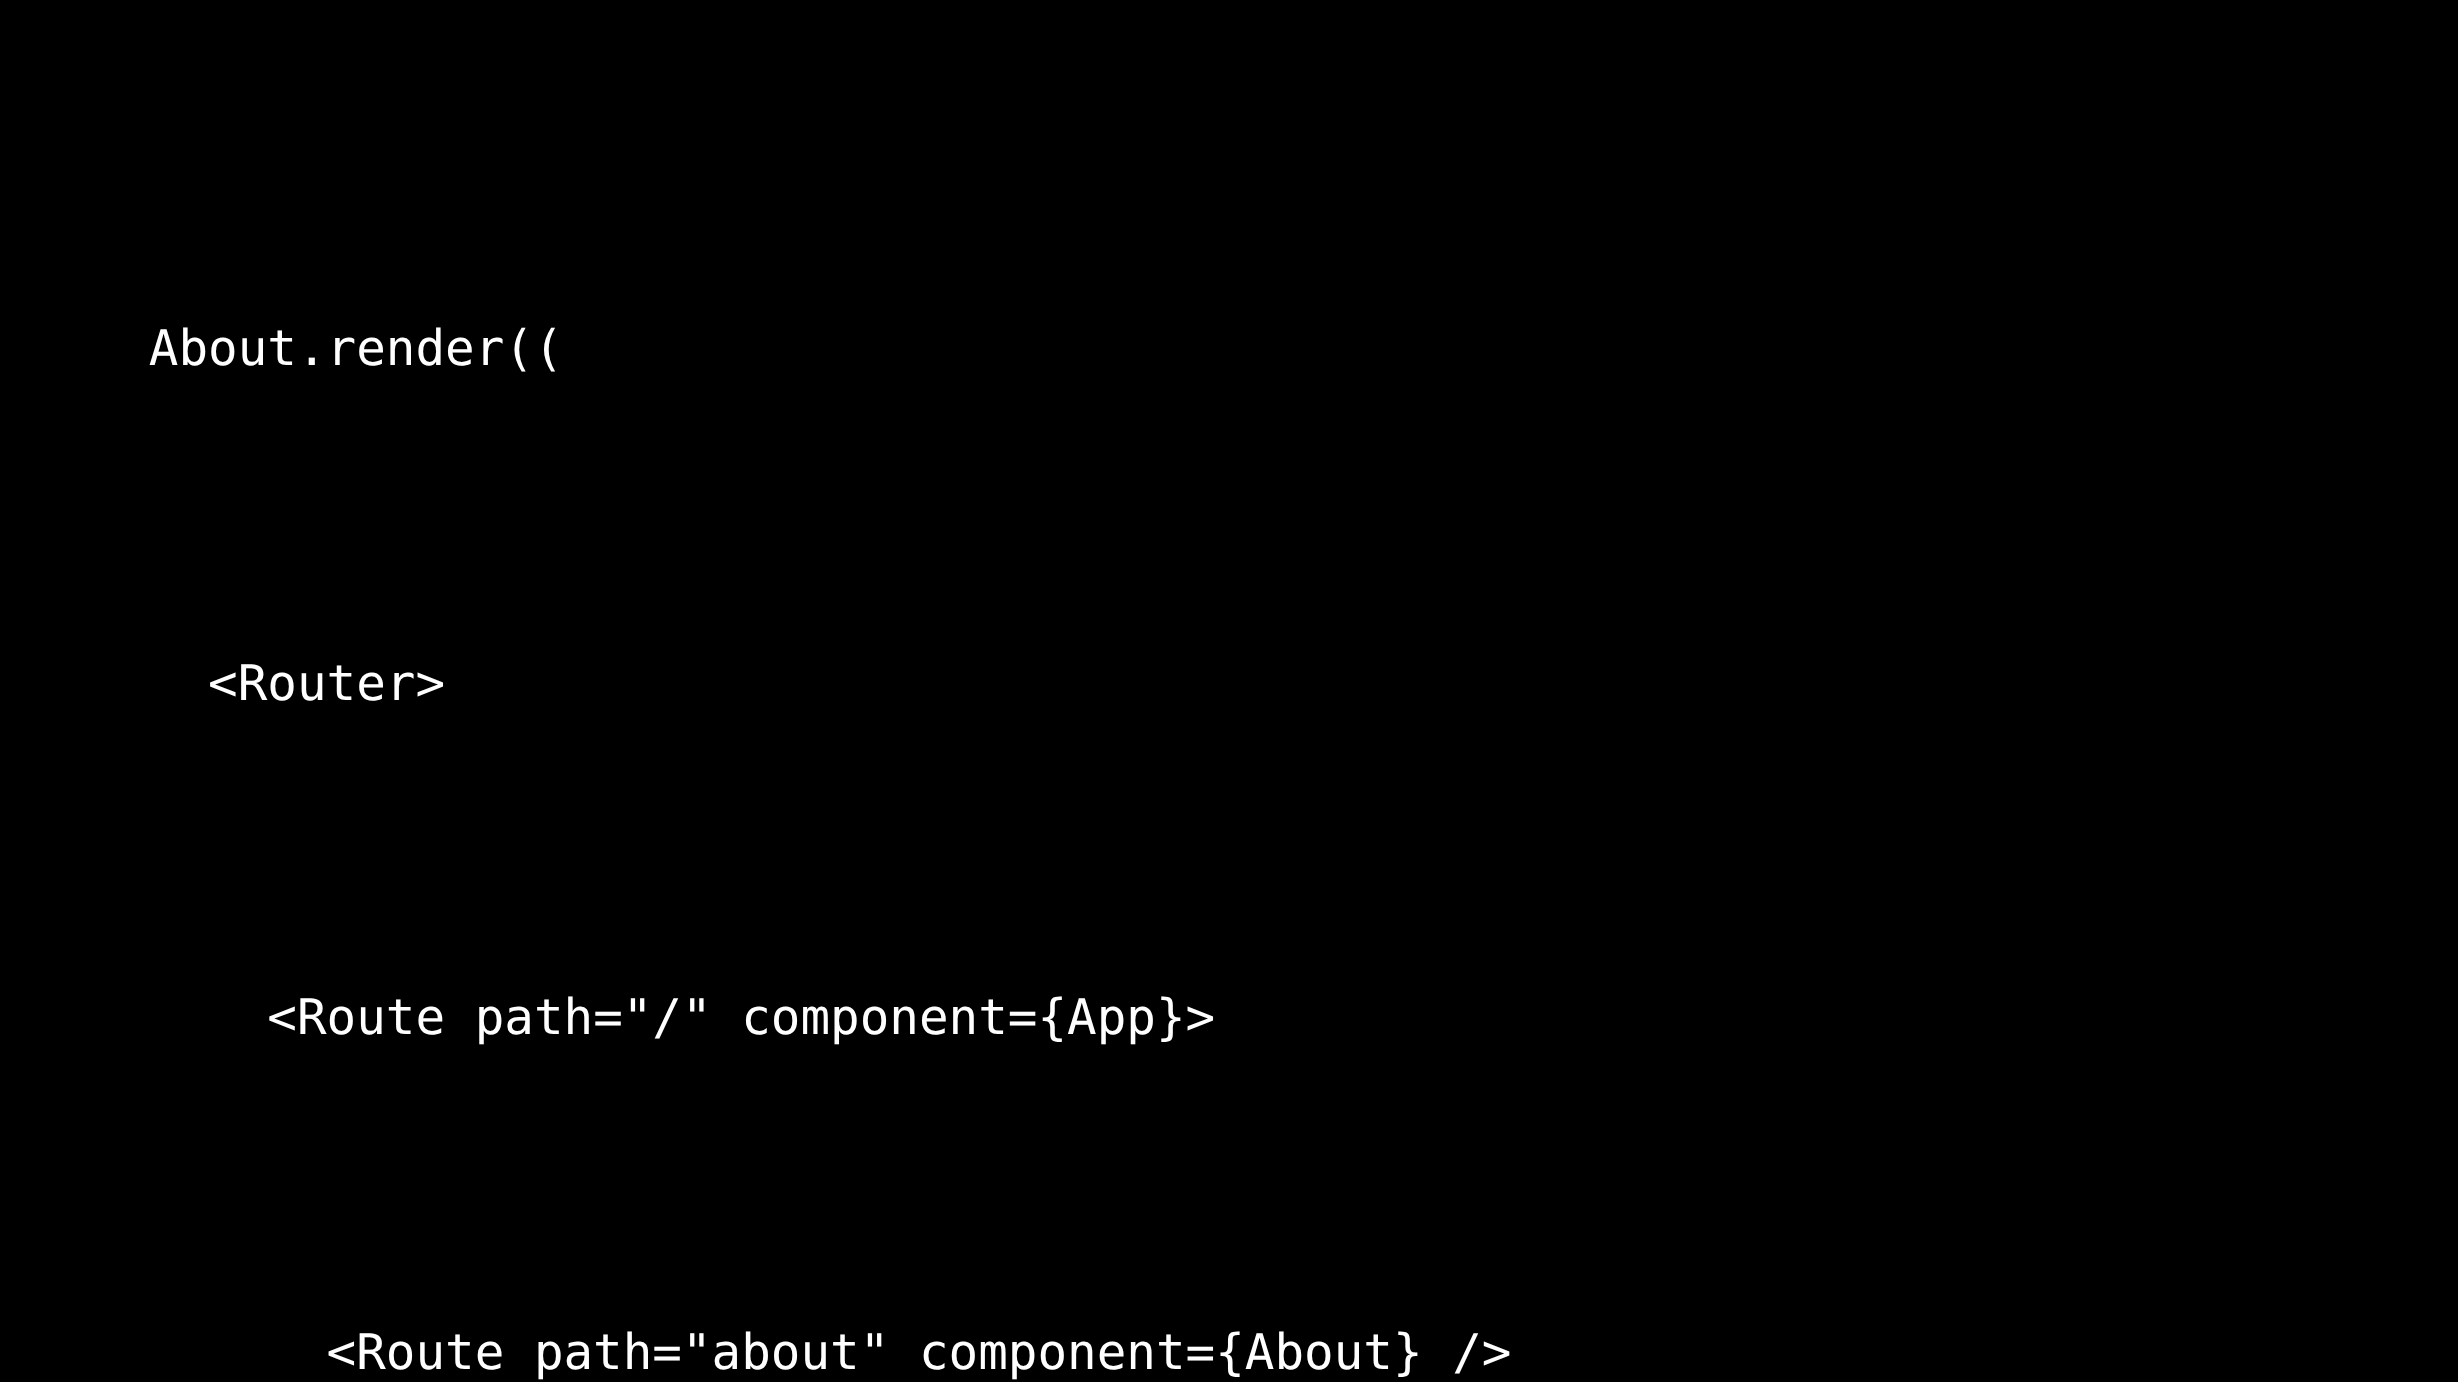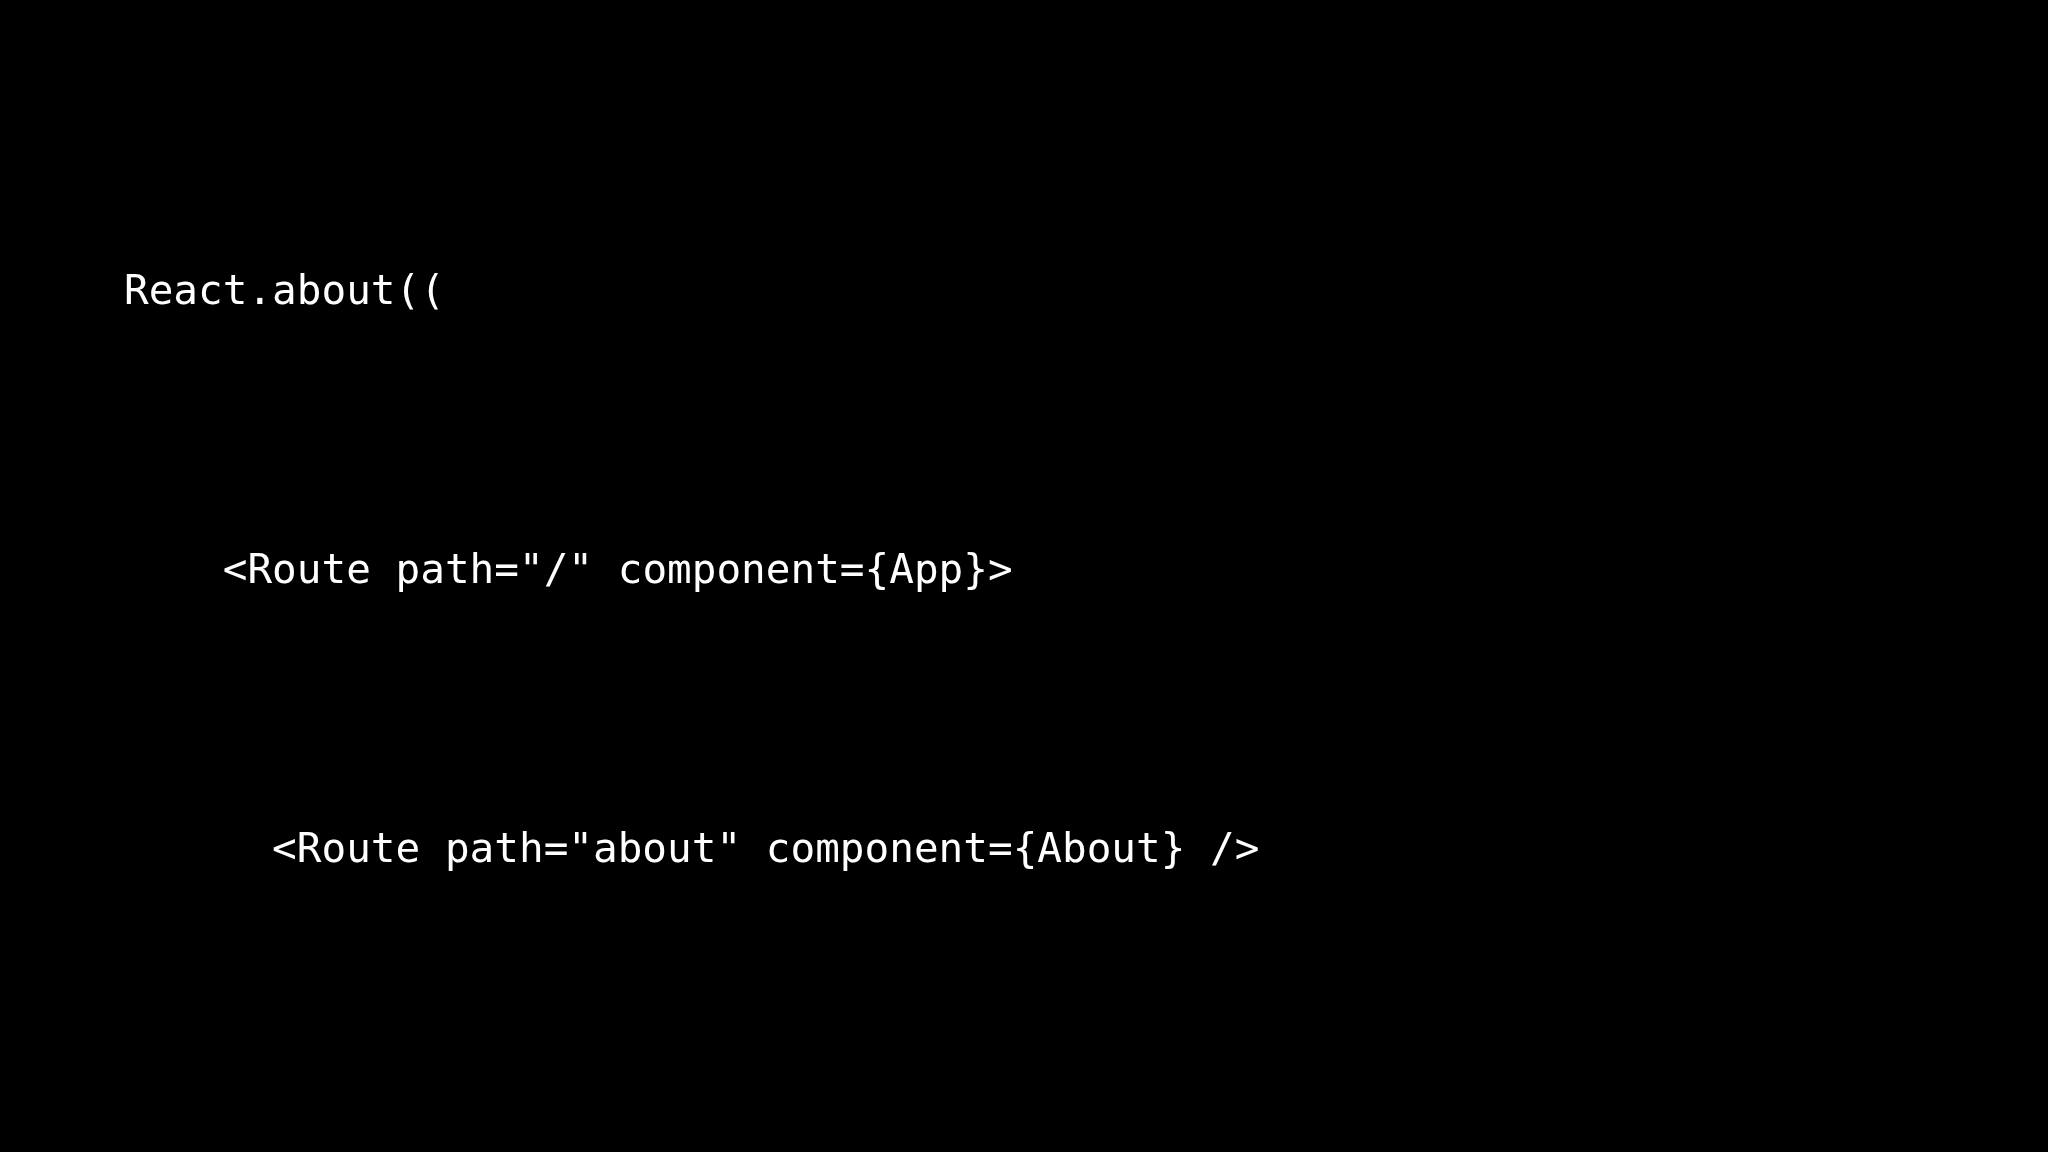--- a/index.html
+++ b/index.html
@@ -40,21 +40,22 @@
     white-space: pre-wrap;
     margin: 0;
     padding: 0;
   }
 </style>
 </head>
 <body>
 
 <div id="slide" style="background: rgb(0, 0, 0);">
   <div id="code-block" style="color: rgb(255, 255, 255);">
-    <span class="code-line">React.about((</span>
+    <span class="code-line">About.render((</span>
+    <span class="code-line">  &lt;Router&gt;</span>
     <span class="code-line">    &lt;Route path="/" component={App}&gt;</span>
     <span class="code-line">      &lt;Route path="about" component={About} /&gt;</span>
     
     
     
     
     
     
   </div>
 </div>

